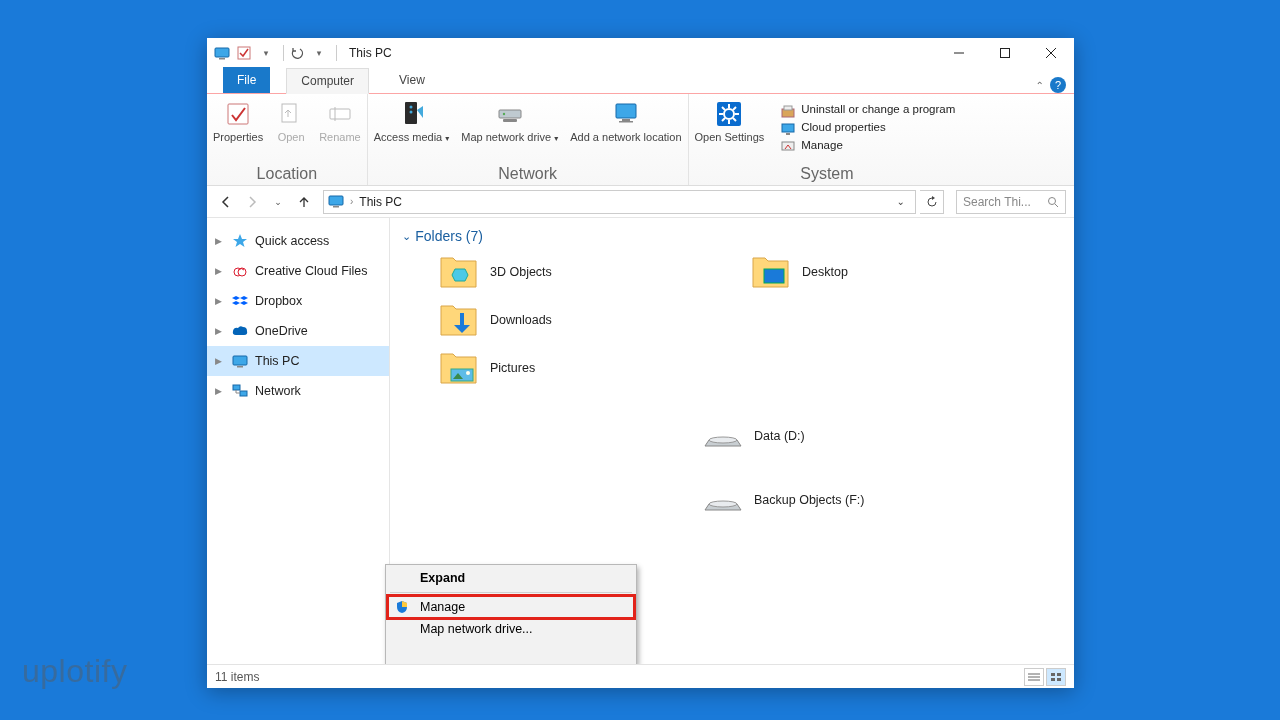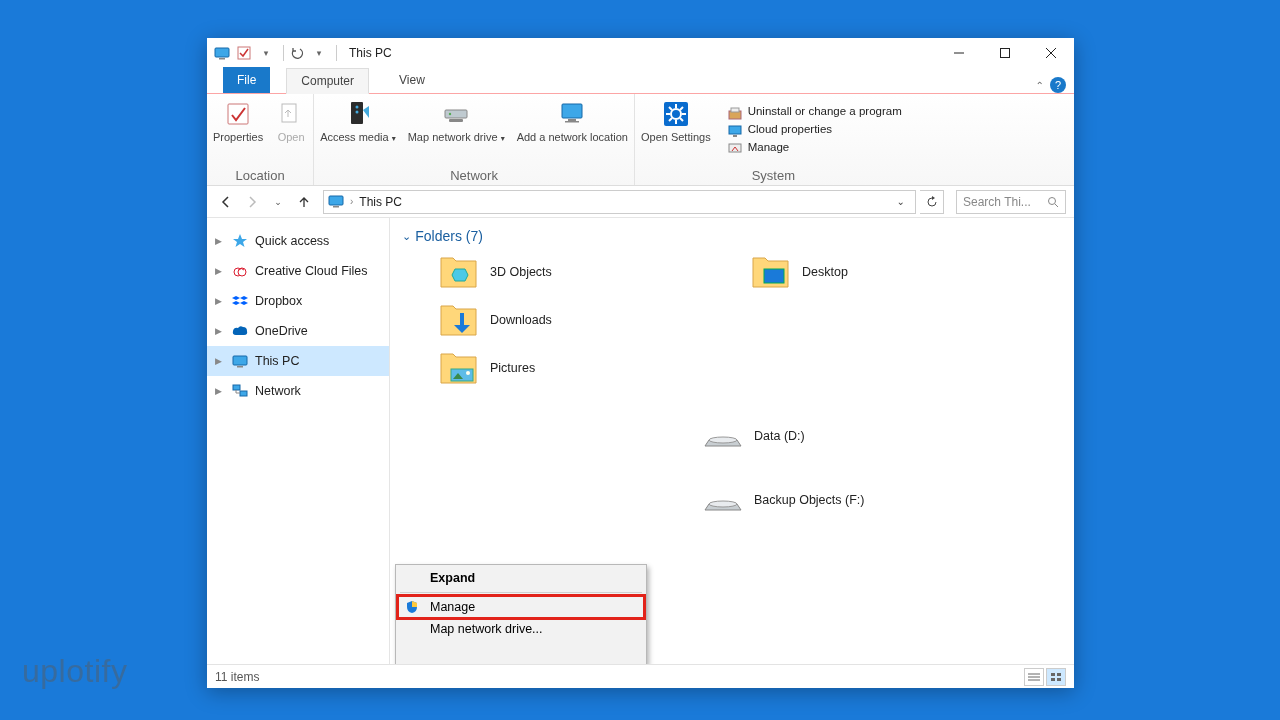--- a/index.html
+++ b/index.html
@@ -24,21 +24,21 @@
 .help-circle { width:16px; height:16px; border-radius:50%; background:#1979ca; color:#fff; font-size:11px; display:flex; align-items:center; justify-content:center; }
 
 
 .ribbon { height:92px; background:linear-gradient(#fff,#f7f7f7); border-bottom:1px solid #ddd; display:flex; }
 .rib-group { border-right:1px solid #e3e3e3; display:flex; flex-direction:column; }
 .rib-group .items { display:flex; flex:1; }
 .rib-btn { display:flex; flex-direction:column; align-items:center; justify-content:flex-start; padding:6px 6px 0 6px; font-size:11px; color:#444; gap:3px; min-width:44px;}
 .rib-btn.wide { min-width:64px; }
 .rib-btn.disabled { color:#aaa; }
 .rib-btn .ic { width:32px; height:28px; display:flex; align-items:center; justify-content:center; }
-.rib-label { font-size:13px; color:#666; text-align:center; padding:1px 8px 2px; }
+.rib-label { font-size:16px; color:#666; text-align:center; padding:1px 8px 2px; }
 .rib-links { display:flex; flex-direction:column; justify-content:center; padding:2px 10px; gap:2px; }
 .rib-links .lnk { font-size:11.5px; color:#222; display:flex; align-items:flex-start; gap:5px; }
 .rib-links .lnk .li { width:16px; height:16px; display:flex; align-items:center; justify-content:center; }
 
 
 .addr-row { height:32px; display:flex; align-items:center; padding:0 8px; gap:4px; border-bottom:1px solid #e5e5e5; }
 .nav-btn { width:22px; height:22px; display:flex; align-items:center; justify-content:center; color:#555; }
 .addr-box { flex:1; height:24px; border:1px solid #ccc; display:flex; align-items:center; padding:0 4px; gap:6px; margin-left:4px; }
 .addr-box .pc-ic { width:16px; height:16px; }
 .addr-box .crumb { font-size:12px; color:#222; }
@@ -57,21 +57,21 @@
 .content { flex:1; padding:8px 12px; overflow:auto; }
 .section-hdr { display:flex; align-items:center; gap:4px; font-size:14px; color:#1a5fa0; margin:2px 0 8px 0; }
 .folder-grid { display:grid; grid-template-columns:1fr 1fr; row-gap:8px; margin-left:36px; margin-top:8px; }
 .folder-item { display:flex; align-items:center; gap:10px; font-size:12.5px; color:#222; }
 .folder-ic { width:42px; height:40px; display:flex; align-items:center; justify-content:center; }
 .drive-item { display:flex; align-items:center; gap:10px; font-size:12.5px; color:#222; }
 .drive-ic { width:42px; height:40px; display:flex; align-items:center; justify-content:center; }
 .drives-col { margin-left:300px; display:flex; flex-direction:column; gap:24px; margin-top:28px;}
 
 
-.context-menu { position:absolute; left:188px; top:346px; width:252px; background:#f2f2f2; border:1px solid #b8b8b8; box-shadow:2px 3px 5px rgba(0,0,0,.3); padding:2px; font-size:12.5px; }
+.context-menu { position:absolute; left:178px; top:346px; width:252px; background:#f2f2f2; border:1px solid #b8b8b8; box-shadow:2px 3px 5px rgba(0,0,0,.3); padding:2px; font-size:12.5px; }
 .cm-item { height:22px; display:flex; align-items:center; padding-left:32px; position:relative; }
 .cm-sep { height:1px; background:#d0d0d0; margin:3px 2px; }
 .cm-icon { position:absolute; left:6px; width:16px; height:16px; display:flex; align-items:center; justify-content:center; }
 .cm-item.highlight { outline:3px solid #e2231a; outline-offset:-1px; }
 
 
 .status { height:24px; border-top:1px solid #e3e3e3; display:flex; align-items:center; padding:0 8px; font-size:12px; color:#555; }
 .view-toggles { margin-left:auto; display:flex; gap:2px; }
 .vt { width:20px; height:18px; border:1px solid #ccc; display:flex; align-items:center; justify-content:center; }
 
@@ -152,20 +152,29 @@
           <span>Properties</span>
         </div>
         <div class="rib-btn disabled">
           <span class="ic">
               <svg width="26" height="26" viewBox="0 0 26 26">
                 <rect x="4" y="3" width="14" height="18" fill="#fff" stroke="#bbb"></rect>
                 <path d="M10 16 L10 9 M7 12 L10 9 L13 12" stroke="#bbb" fill="none"></path>
               </svg>
             </span>
           <span>Open</span>
+        </div>
+        <div class="rib-btn disabled">
+          <span class="ic">
+              <svg width="26" height="26" viewBox="0 0 26 26">
+                <rect x="3" y="8" width="20" height="10" fill="#fff" stroke="#bbb" rx="1"></rect>
+                <line x1="8" y1="6" x2="8" y2="20" stroke="#bbb"></line>
+              </svg>
+            </span>
+          <span>Rename</span>
         </div>
       </div>
       <div class="rib-label">Location</div>
     </div>
 
     <div class="rib-group">
       <div class="items">
         <div class="rib-btn">
           <span class="ic">
               <svg width="30" height="28" viewBox="0 0 30 28">

